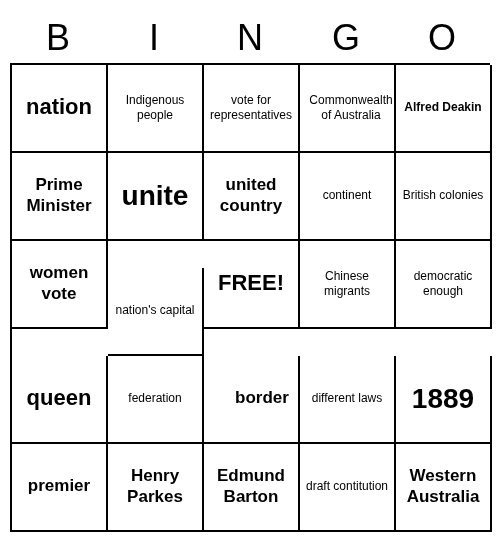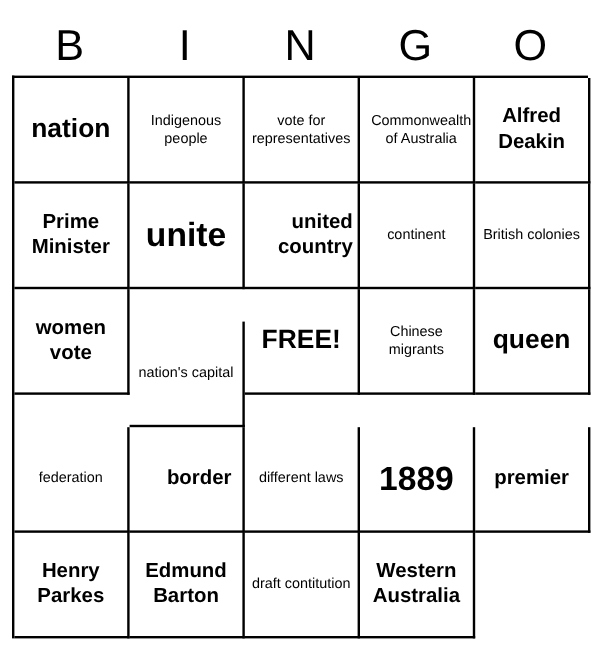--- a/index.html
+++ b/index.html
@@ -69,30 +69,31 @@
     <div class="bingo-header-cell">I</div>
     <div class="bingo-header-cell">N</div>
     <div class="bingo-header-cell">G</div>
     <div class="bingo-header-cell">O</div>
   </div>
   <div class="bingo-grid" id="grid-container">
   <div class="bingo-cell" style="font-size: 22px; font-weight: bold;">nation</div>
       <div class="bingo-cell" style="font-size: 12px;">Indigenous people</div>
       <div class="bingo-cell" style="font-size: 12px;">vote for representatives</div>
       <div class="bingo-cell" style="font-size: 12px; padding-left: 12px;">Commonwealth of Australia</div>
-      <div class="bingo-cell" style="font-size: 17px; font-weight: bold;">Alfred Deakin</div>
+      <div class="bingo-cell" style="font-size: 12px; font-weight: bold;">Alfred Deakin</div>
       <div class="bingo-cell" style="font-size: 17px; font-weight: bold;">Prime Minister</div>
       <div class="bingo-cell" style="font-size: 28px; font-weight: bold;">unite</div>
-      <div class="bingo-cell" style="font-size: 17px; font-weight: bold; text-align: right;">united country</div>
+      <div class="bingo-cell" style="font-size: 17px; font-weight: bold;">united country</div>
       <div class="bingo-cell" style="font-size: 12px;">continent</div>
       <div class="bingo-cell" style="font-size: 12px;">British colonies</div>
       <div class="bingo-cell" style="font-size: 17px; font-weight: bold;">women vote</div>
       <div class="bingo-cell" style="font-size: 12px; margin-top: 27px;">nation's capital</div>
       <div class="bingo-cell" style="font-size: 22px; font-weight: bold;">FREE!</div>
       <div class="bingo-cell" style="font-size: 12px;">Chinese migrants</div>
+      <div class="bingo-cell" style="font-size: 12px;">democratic enough</div>
       <div class="bingo-cell" style="font-size: 22px; font-weight: bold; text-align: right;">queen</div>
       <div class="bingo-cell" style="font-size: 12px;">federation</div>
       <div class="bingo-cell" style="font-size: 17px; font-weight: bold; padding-left: 26px;">border</div>
       <div class="bingo-cell" style="font-size: 12px;">different laws</div>
       <div class="bingo-cell" style="font-size: 28px; font-weight: bold;">1889</div>
       <div class="bingo-cell" style="font-size: 17px; font-weight: bold;">premier</div>
       <div class="bingo-cell" style="font-size: 17px; font-weight: bold;">Henry Parkes</div>
       <div class="bingo-cell" style="font-size: 17px; font-weight: bold;">Edmund Barton</div>
       <div class="bingo-cell" style="font-size: 12px;">draft contitution</div>
       <div class="bingo-cell" style="font-size: 17px; font-weight: bold;">Western Australia</div>

